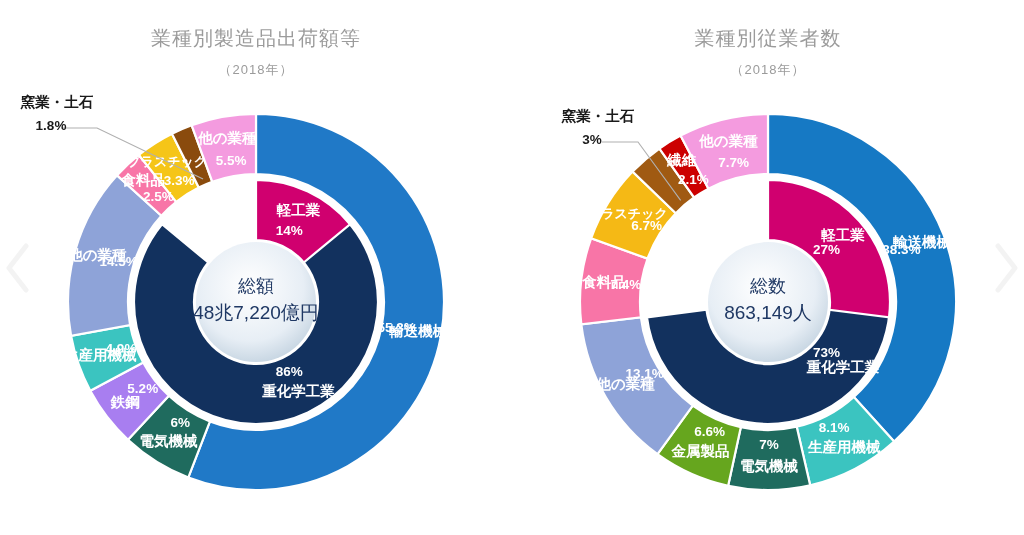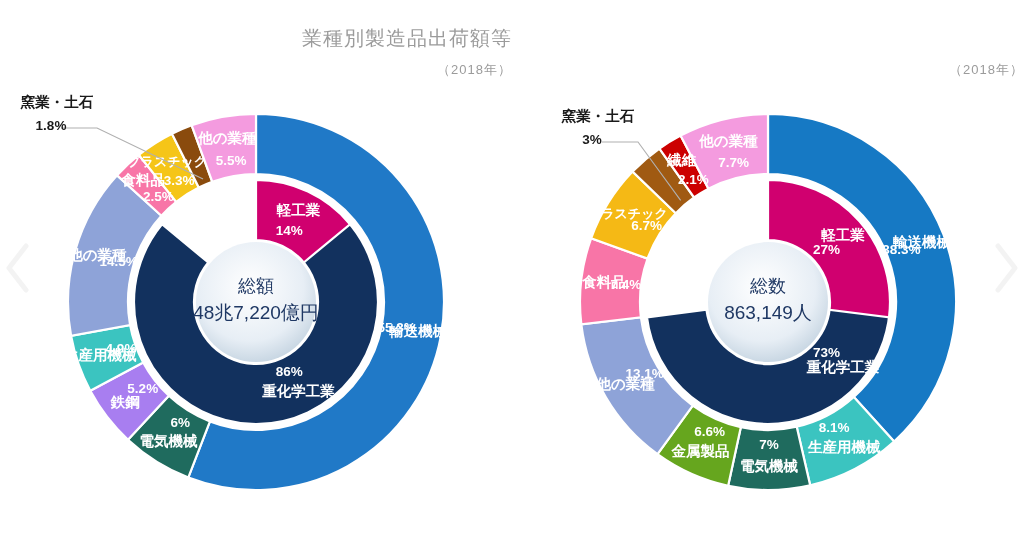--- a/index.html
+++ b/index.html
@@ -17,21 +17,21 @@
   .panel {
     position: absolute;
     top: 0; height: 535px; width: 512px;
   }
   .panel-left { left: 0; }
   .panel-right { left: 512px; }
 
   .chart-title {
     position: absolute;
     left: 0; width: 512px;
-    text-align: right;
+    text-align: center;
     color: #9b9b9b;
     font-size: 20px;
     letter-spacing: 1px;
     line-height: 32px;
   }
   .title-main { top: 22px; }
   .title-sub  { top: 54px; font-size: 13px; }
 
   .donut-wrap {
     position: absolute;
@@ -136,20 +136,21 @@
             <text x="289.2107847420757" y="139.4234899076505" fill="#ffffff" font-size="13.5" class="seg-pct">14%</text>
           </g>
           <circle cx="256" cy="210" r="60" fill="url(#hubgrad0)"></circle>
           <text x="256" y="195" font-size="18" class="center-text">総額</text>
           <text x="256" y="222" font-size="19" class="center-text">48兆7,220億円</text>
         </svg>
     </div>
   </div>
 
   <div class="panel panel-right">
+    <div class="chart-title title-main">業種別従業者数</div>
     <div class="chart-title title-sub">（2018年）</div>
     <div class="donut-wrap">
       <svg id="svg-1" width="512" height="430" viewBox="0 0 512 430">
           <defs>
             <radialGradient id="hubgrad1" cx="45%" cy="38%" r="72%">
               <stop offset="0%" stop-color="#ffffff"></stop>
               <stop offset="62%" stop-color="#e7eef5"></stop>
               <stop offset="100%" stop-color="#b9cbda"></stop>
             </radialGradient>
           </defs>

